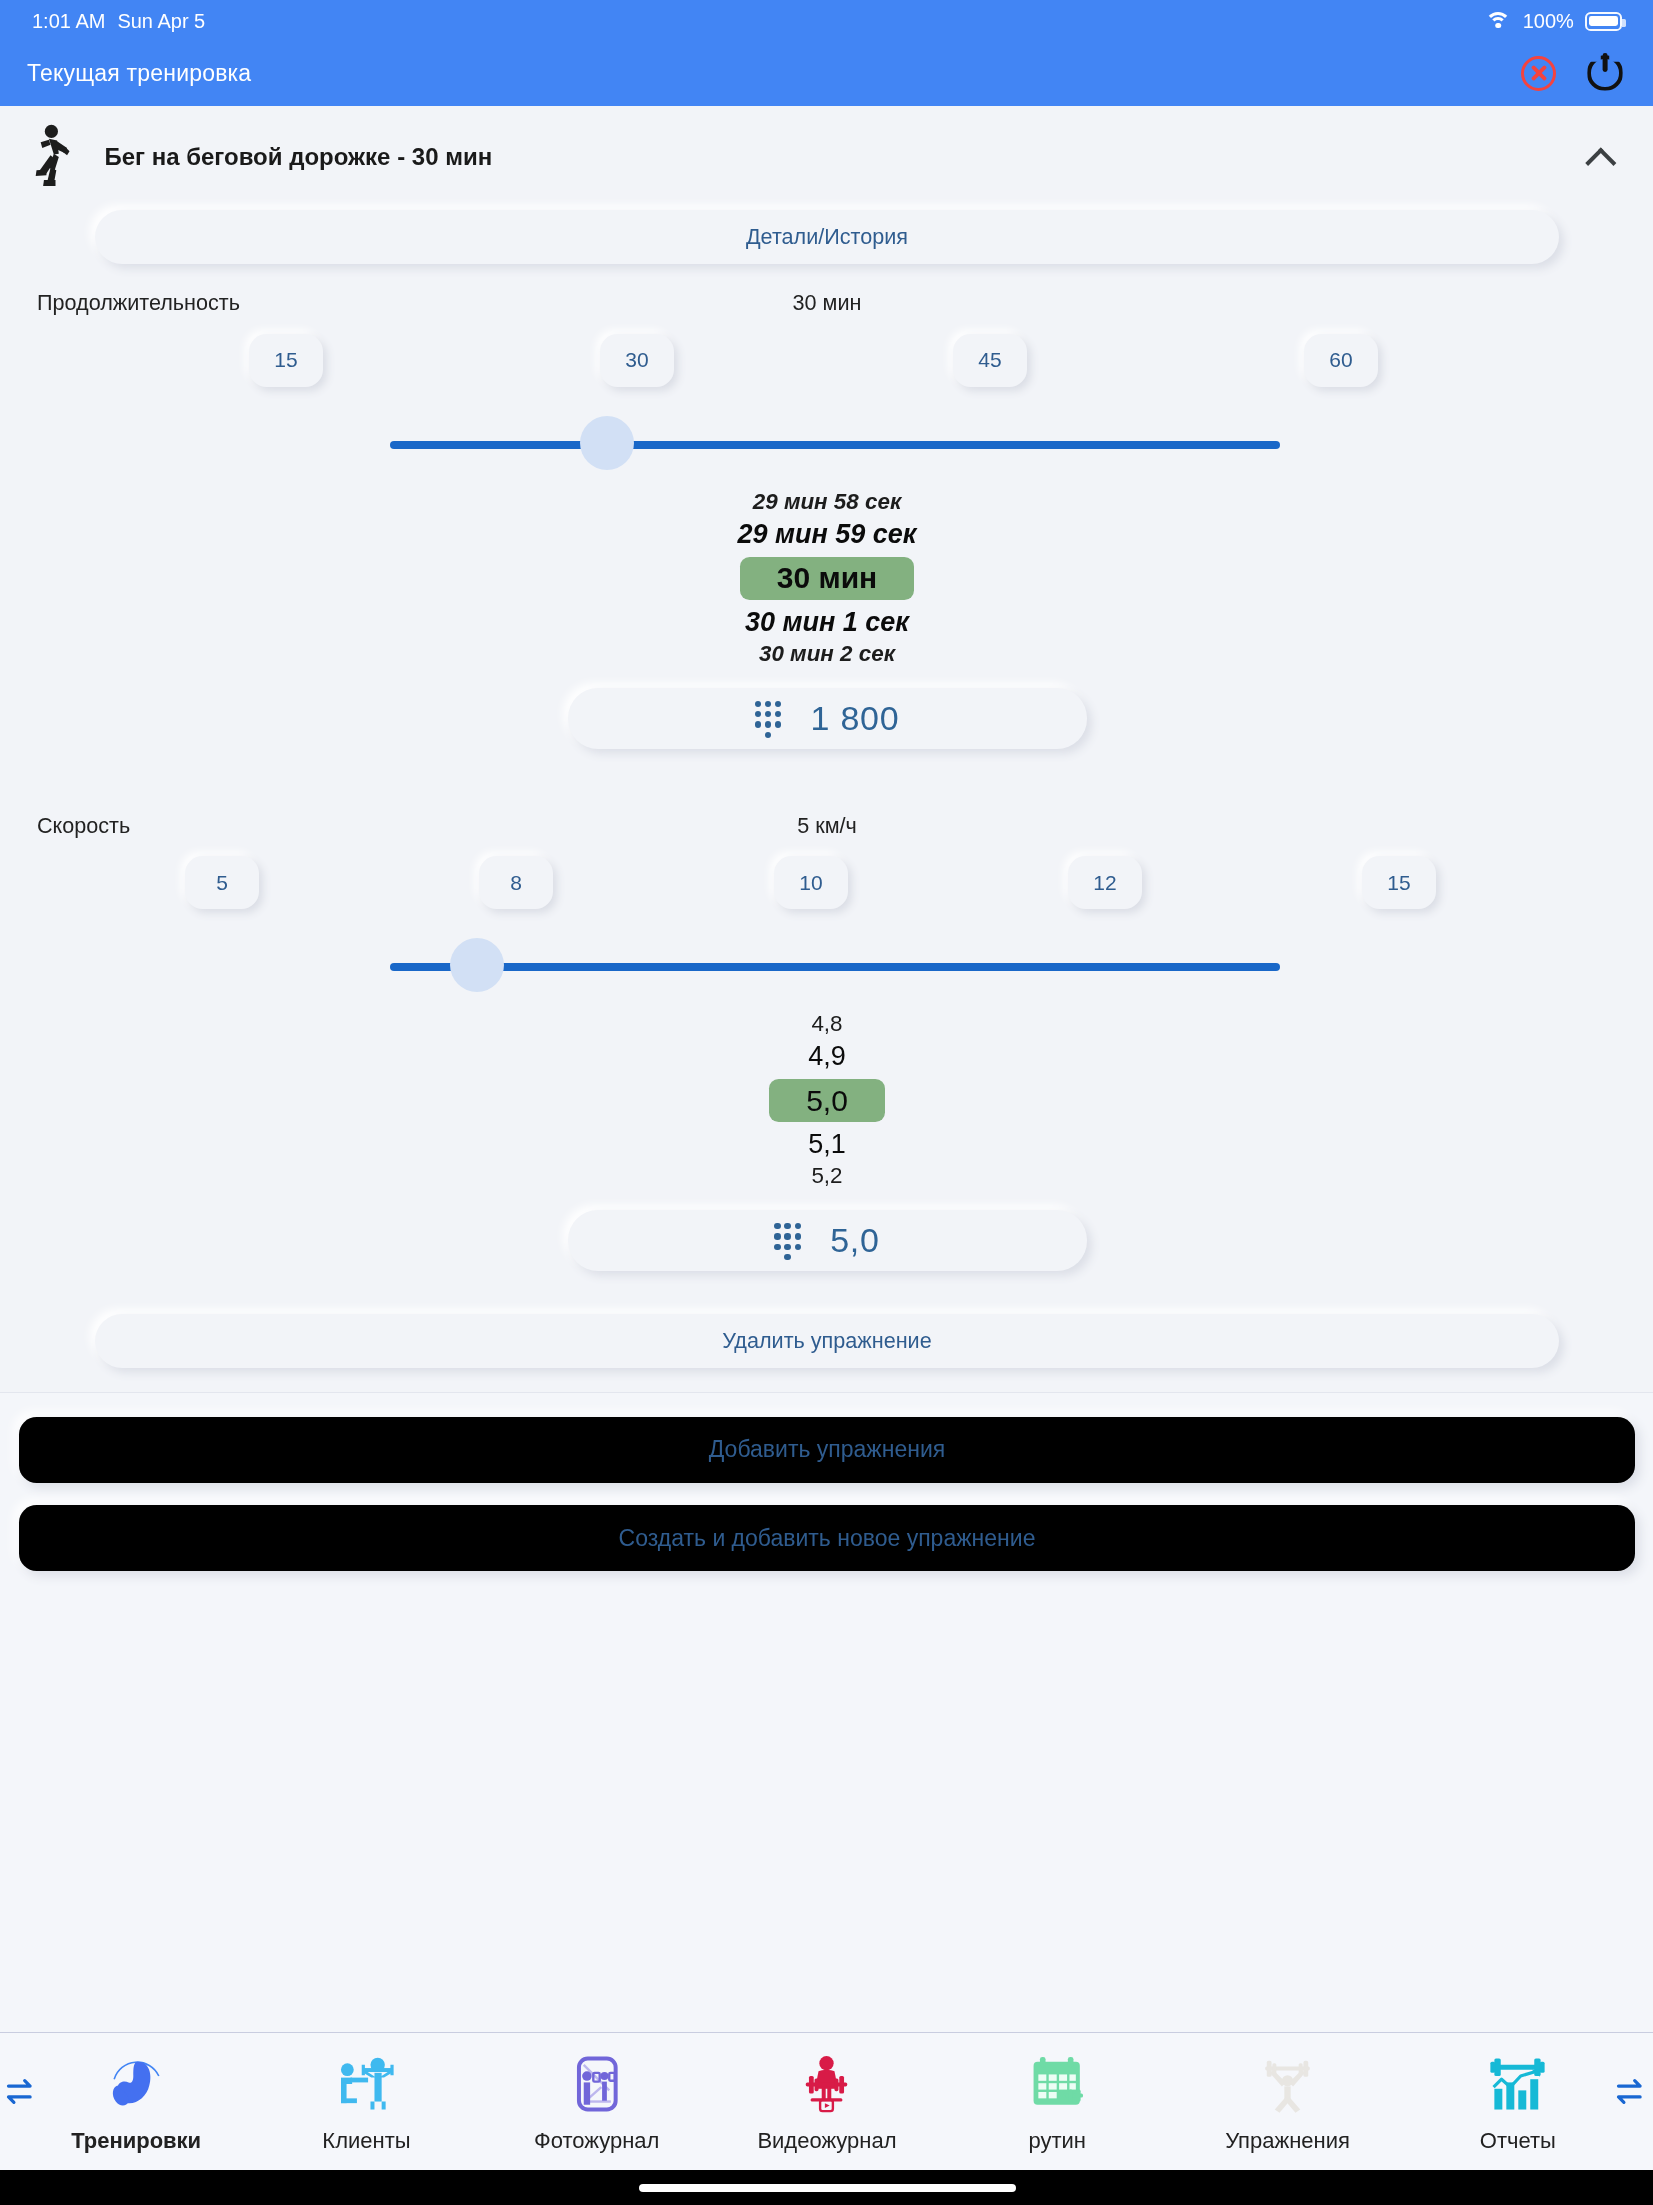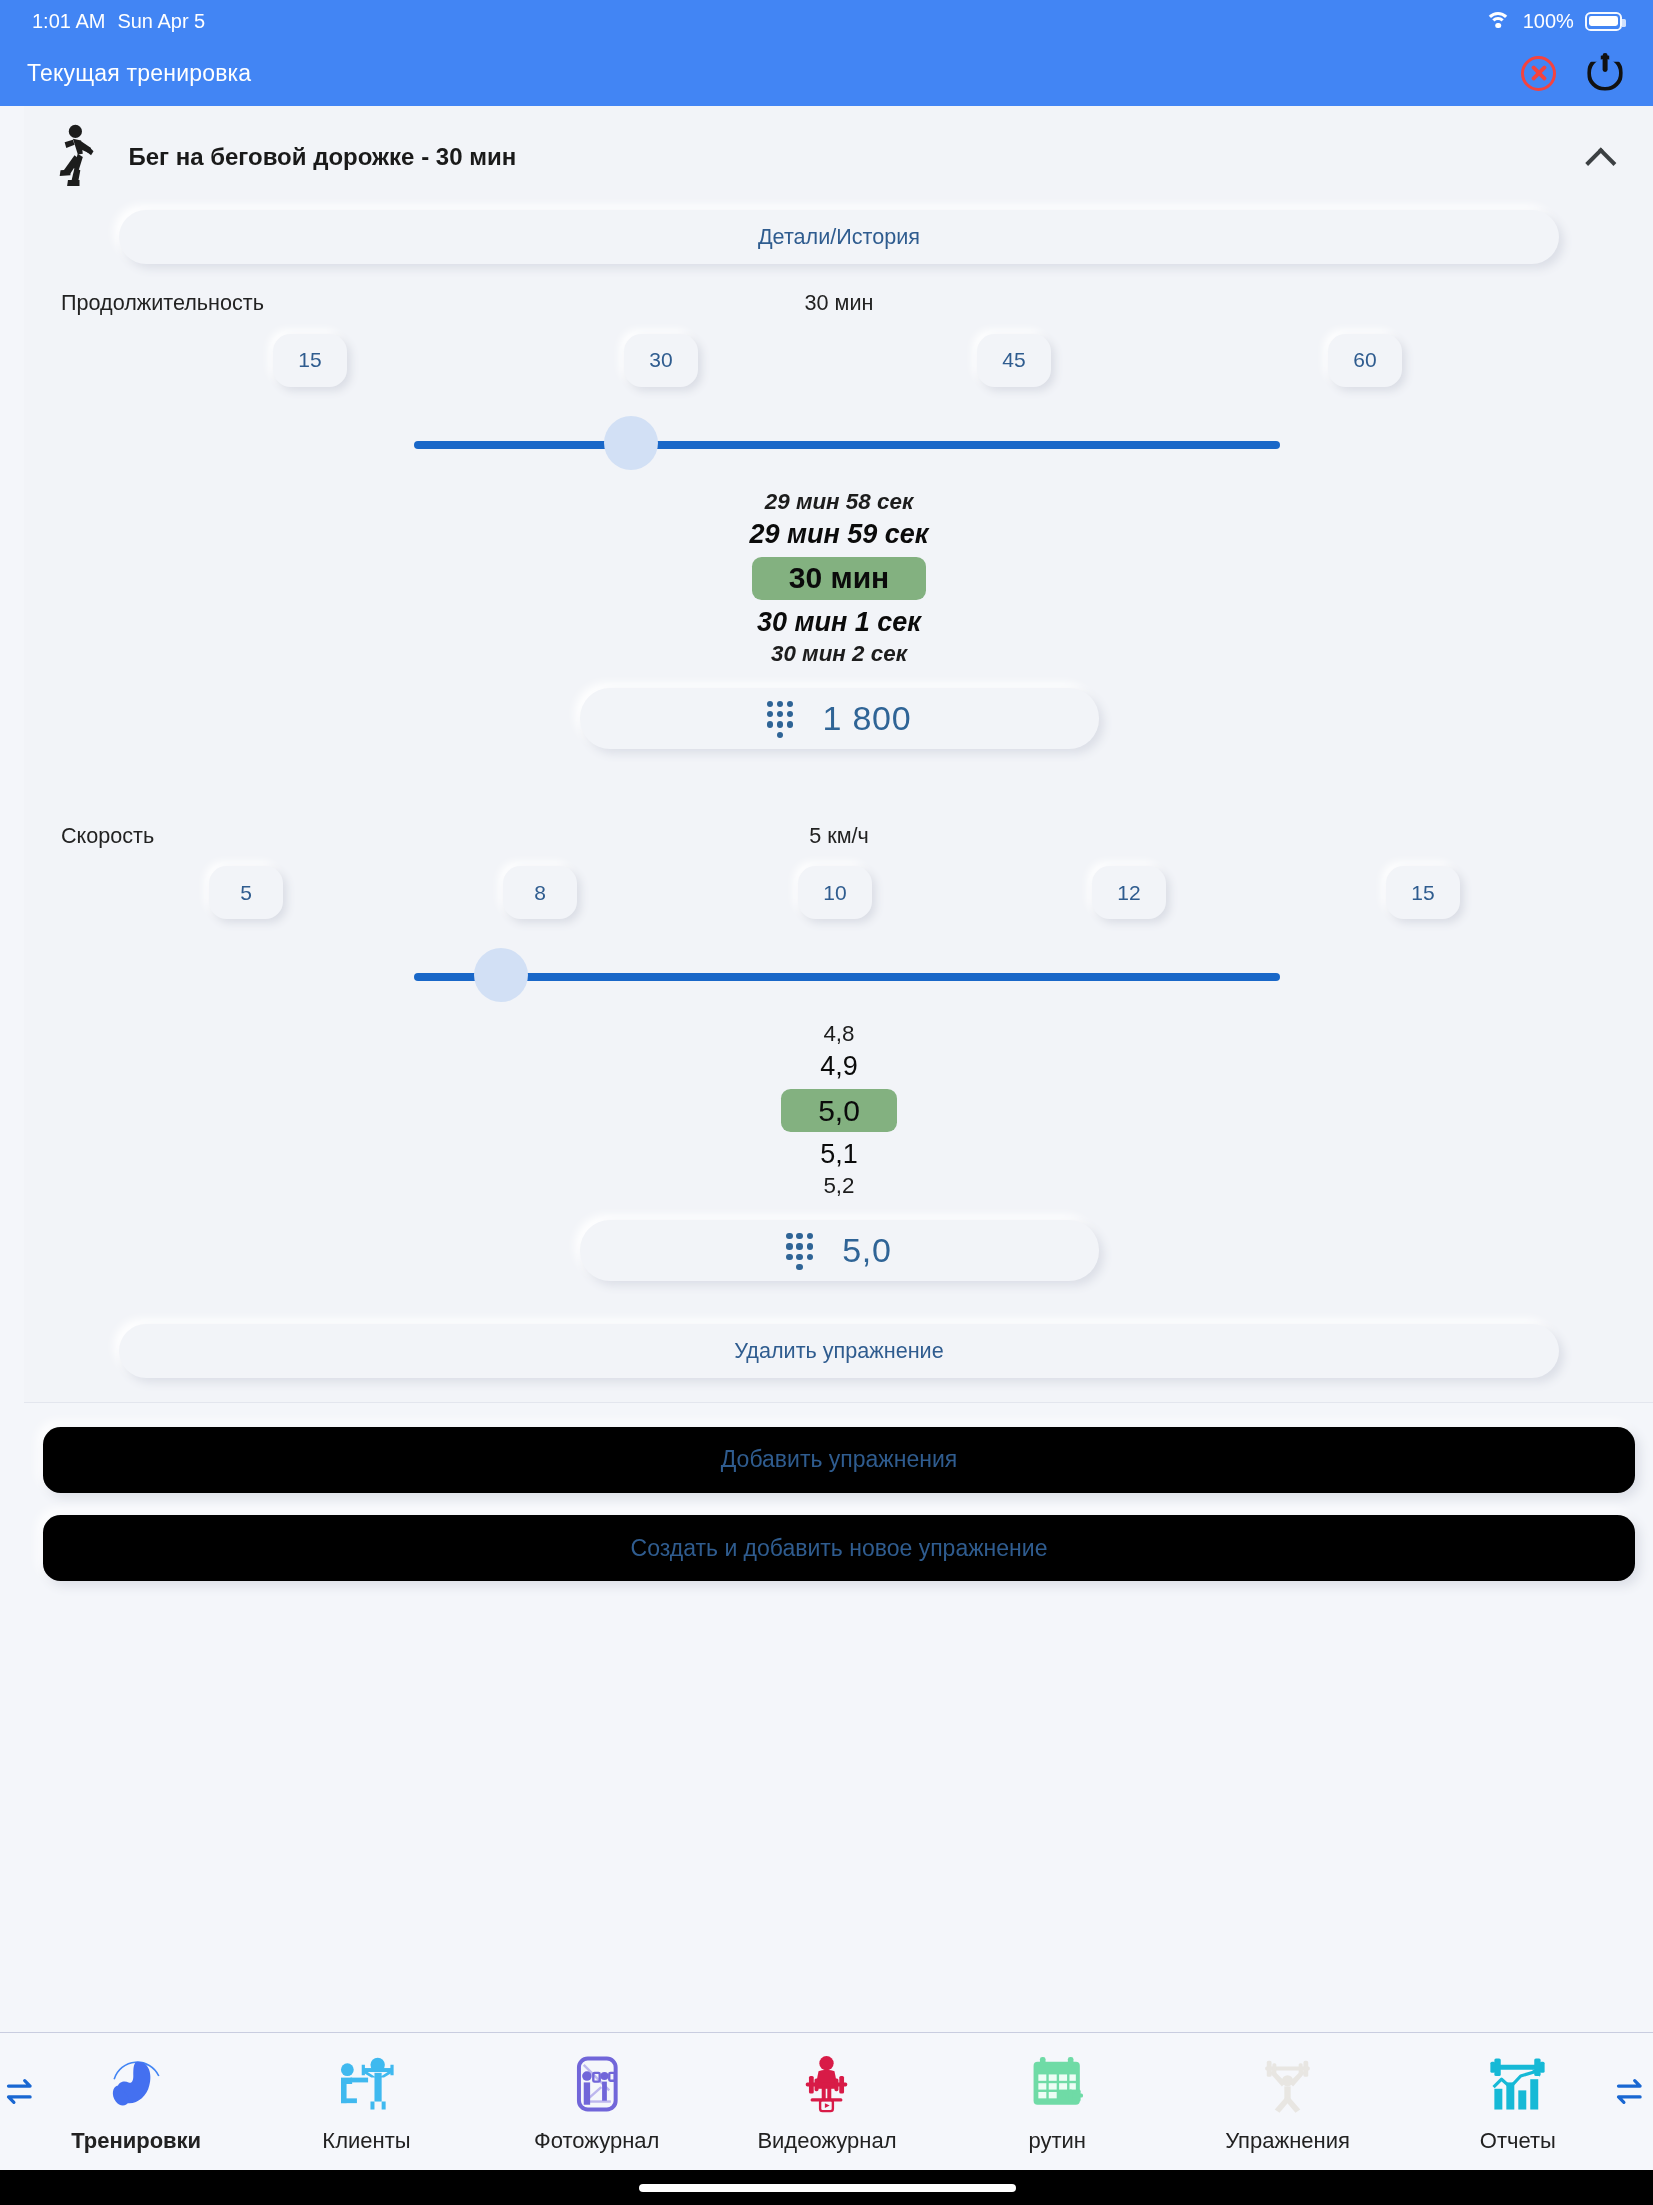--- a/index.html
+++ b/index.html
@@ -39,21 +39,21 @@
   .appbar-actions { display:flex; align-items:center; gap: 29px; }
   .close-circle { width: 35px; height: 35px; border-radius:50%; border:3.2px solid #f4433f; position:relative; }
   .close-circle::before, .close-circle::after { content:""; position:absolute; left:50%; top:50%; width:19px; height:4px; background:#f4433f; border-radius:1.6px;}
   .close-circle::before { transform: translate(-50%,-50%) rotate(45deg); }
   .close-circle::after  { transform: translate(-50%,-50%) rotate(-45deg); }
   .power-icon { width:40px; height:40px; position:relative; }
   .power-icon .ring { position:absolute; inset:2.4px; border:4.8px solid #111; border-radius:50%; clip-path: polygon(0 18%,38% 18%,38% 0,62% 0,62% 18%,100% 18%,100% 100%,0 100%); }
   .power-icon .bar { position:absolute; left:50%; top:0px; transform:translateX(-50%); width:4.8px; height:19px; background:#111; border-radius:2.4px; }
 
   
-  .content { flex: 1 1 auto; overflow: hidden; display:flex; flex-direction:column; background:#f4f6fa;padding-left:24px; }
+  .content { flex: 1 1 auto; overflow: hidden; display:flex; flex-direction:column; background:#f4f6fa; }
 
   .ex-card { margin: 0; background: #f2f4f8; border-bottom: 1.6px solid #e3e6ee; padding: 0 0 24px 0; }
   .ex-head { display:flex; align-items:center; padding: 17.6px 27px 9.6px 29px; gap: 22.4px; }
   .run-icon { width: 53px; height: 66px; flex:0 0 auto; }
   .ex-title { font-size: 24px; font-weight: bold; color:#1a1a1a; flex:1 1 auto; }
   .chev-up { width:32px; height:32px; position:relative; flex:0 0 auto; margin-right:9.6px;}
   .chev-up::before { content:""; position:absolute; left:4.8px; top:11.2px; width:17.6px; height:17.6px;
     border-left:4.8px solid #3c4043; border-top:4.8px solid #3c4043; transform: rotate(45deg); }
 
   .pill-btn {
@@ -84,21 +84,21 @@
   .picker .pk { color:#0b0b0b; text-align:center; white-space:nowrap; }
   .pk.far  { font-size: 22.4px; font-weight: bold; font-style: italic; opacity:.92; line-height: 1.28; }
   .pk.near { font-size: 27px; font-weight: bold; font-style: italic; line-height: 1.3; }
   .pk.sel  { font-size: 30px; font-weight: bold; background:#83b180; color:#0b0b0b;
              border-radius: 9.6px; padding: 4.8px 37px; margin: 4.8px 0; }
   .picker.plain .pk.far { font-style: normal; font-weight: normal; }
   .picker.plain .pk.near { font-style: normal; font-weight: normal; }
   .picker.plain .pk.sel { font-style: normal; font-weight: normal; }
 
   .numfield {
-    margin: 19px auto 14px auto; width: 519px; height: 61px; border-radius: 30px;
+    margin: 19px auto 4px auto; width: 519px; height: 61px; border-radius: 30px;
     background:#f2f4f8; box-shadow: 4.8px 4.8px 9.6px #dcdfe7, -4.8px -4.8px 9.6px #ffffff;
     display:flex; align-items:center; justify-content:center; gap: 29px;
   }
   .numfield .value { font-size: 34px; color:#2f6496; letter-spacing:0.8px; }
   .dialpad { width:27px; height:35px; display:grid; grid-template-columns:repeat(3,1fr); grid-auto-rows:7.2px; gap:3.2px; justify-items:center; }
   .dialpad span { width:6.4px; height:6.4px; border-radius:50%; background:#2f6496; display:block; }
   .dialpad span.c2 { grid-column: 2; }
 
   .spacer-gap { height: 34px; }
 

